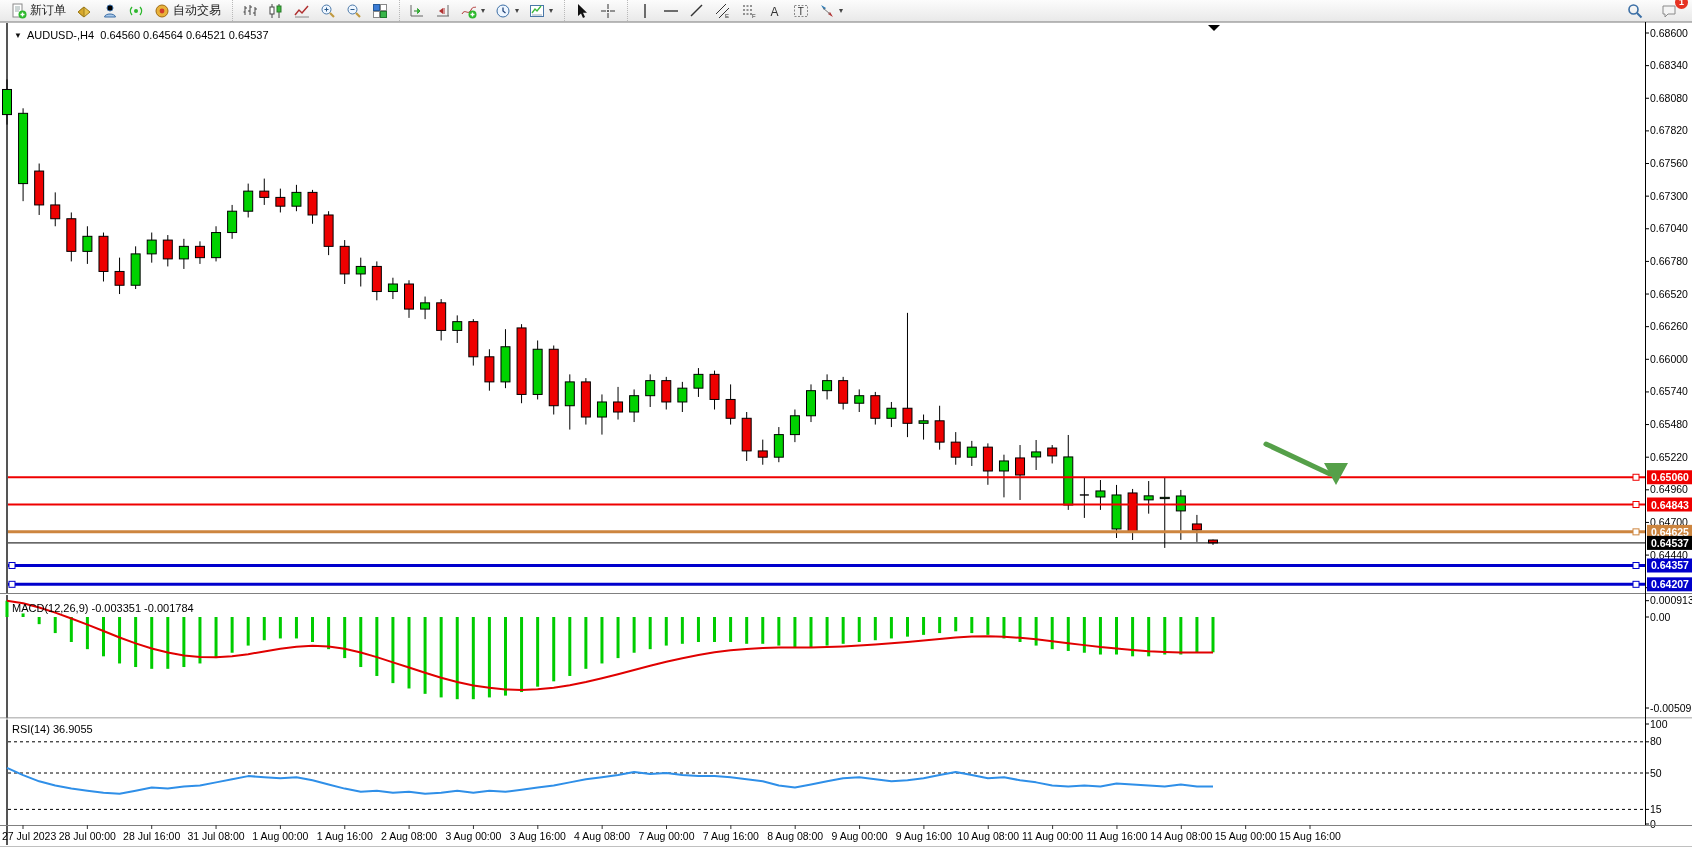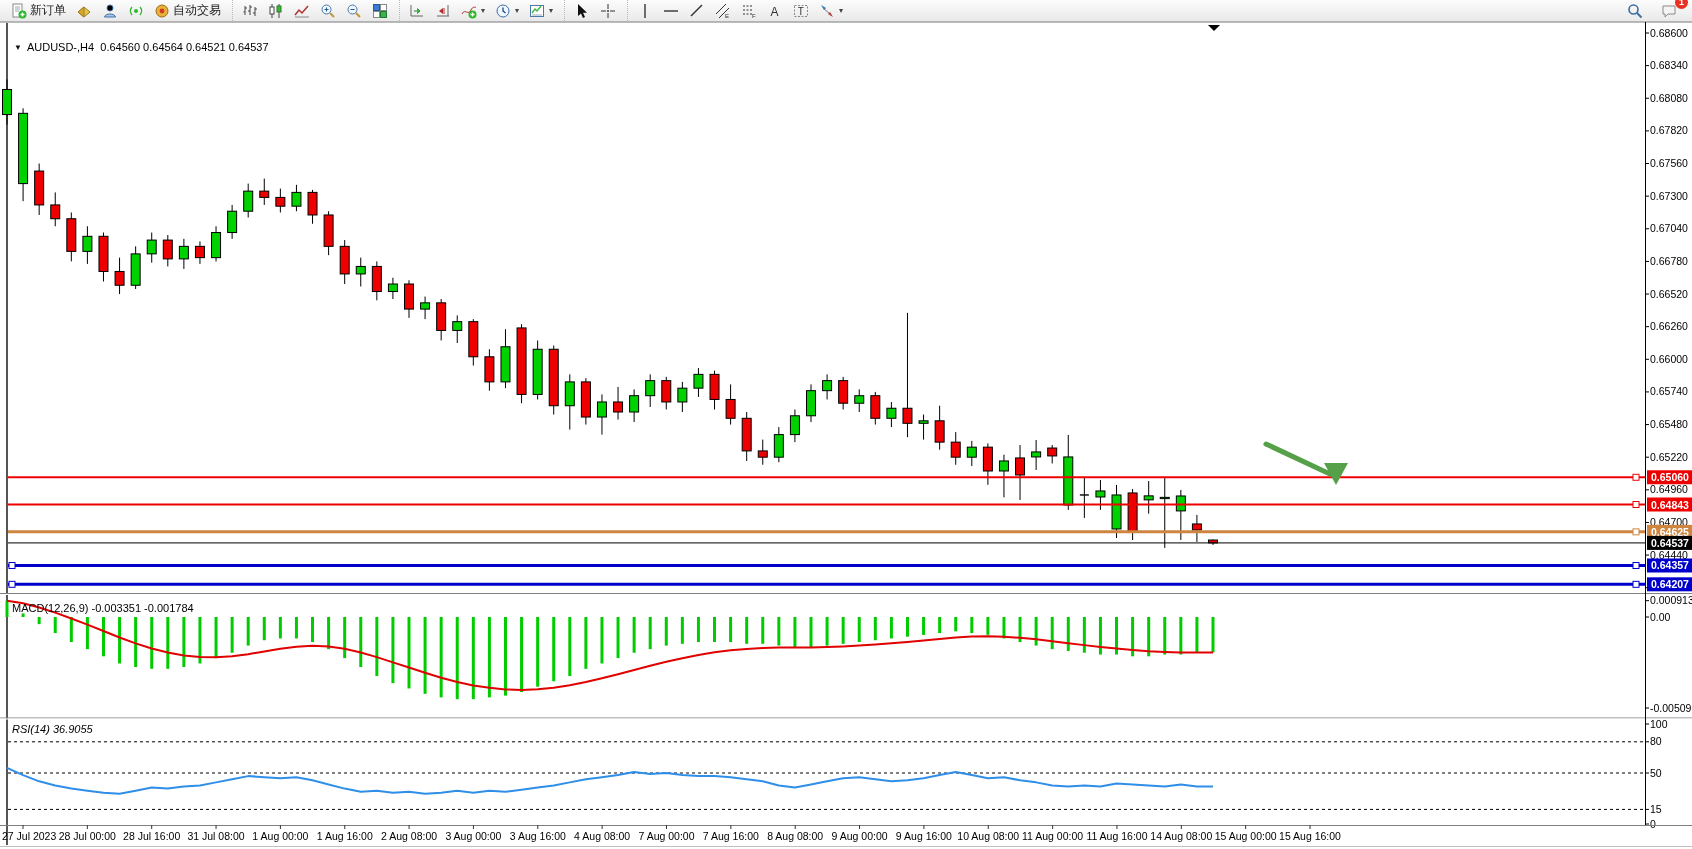--- a/index.html
+++ b/index.html
@@ -19,24 +19,24 @@
     color:#333;border:1px solid transparent;margin:0 1px;}
   .tf-btn.active{border:1px solid #8f8f8f;background:#f7f7f7;box-shadow:inset 0 0 2px #cfcfcf;}
   #tb-right{margin-left:auto;display:flex;align-items:center;gap:8px;padding-right:10px;}
   .badge{position:absolute;top:-5px;right:-7px;background:#e63222;color:#fff;font-size:9px;
     font-weight:bold;border-radius:7px;min-width:13px;height:13px;line-height:13px;text-align:center;}
   .tb-rel{position:relative;}
   
   #chart-window{position:absolute;left:0;top:22px;width:1692px;height:827px;background:#fff;}
   #chart-svg{position:absolute;left:0;top:0;}
   .overlay{position:absolute;font-size:11px;color:#000;white-space:nowrap;z-index:5;}
-  #chart-title{left:14px;top:7px;margin-top:12px;}
+  #chart-title{left:14px;top:7px;}
   #chart-title .tri{font-size:8px;vertical-align:1px;margin-right:5px;color:#111;}
   #macd-label{left:12px;top:580px;}
-  #rsi-label{left:12px;top:701px;font-style:italic;}
+  #rsi-label{left:12px;top:701px;}
 </style>
 </head>
 <body>
 
 <div id="toolbar">
     <div class="tb-group">
       <div class="tb-btn">
         <span>
           <svg width="16" height="16" viewBox="0 0 16 16">
             <rect x="2" y="1" width="9" height="13" fill="#fff" stroke="#8a8a8a"></rect>

